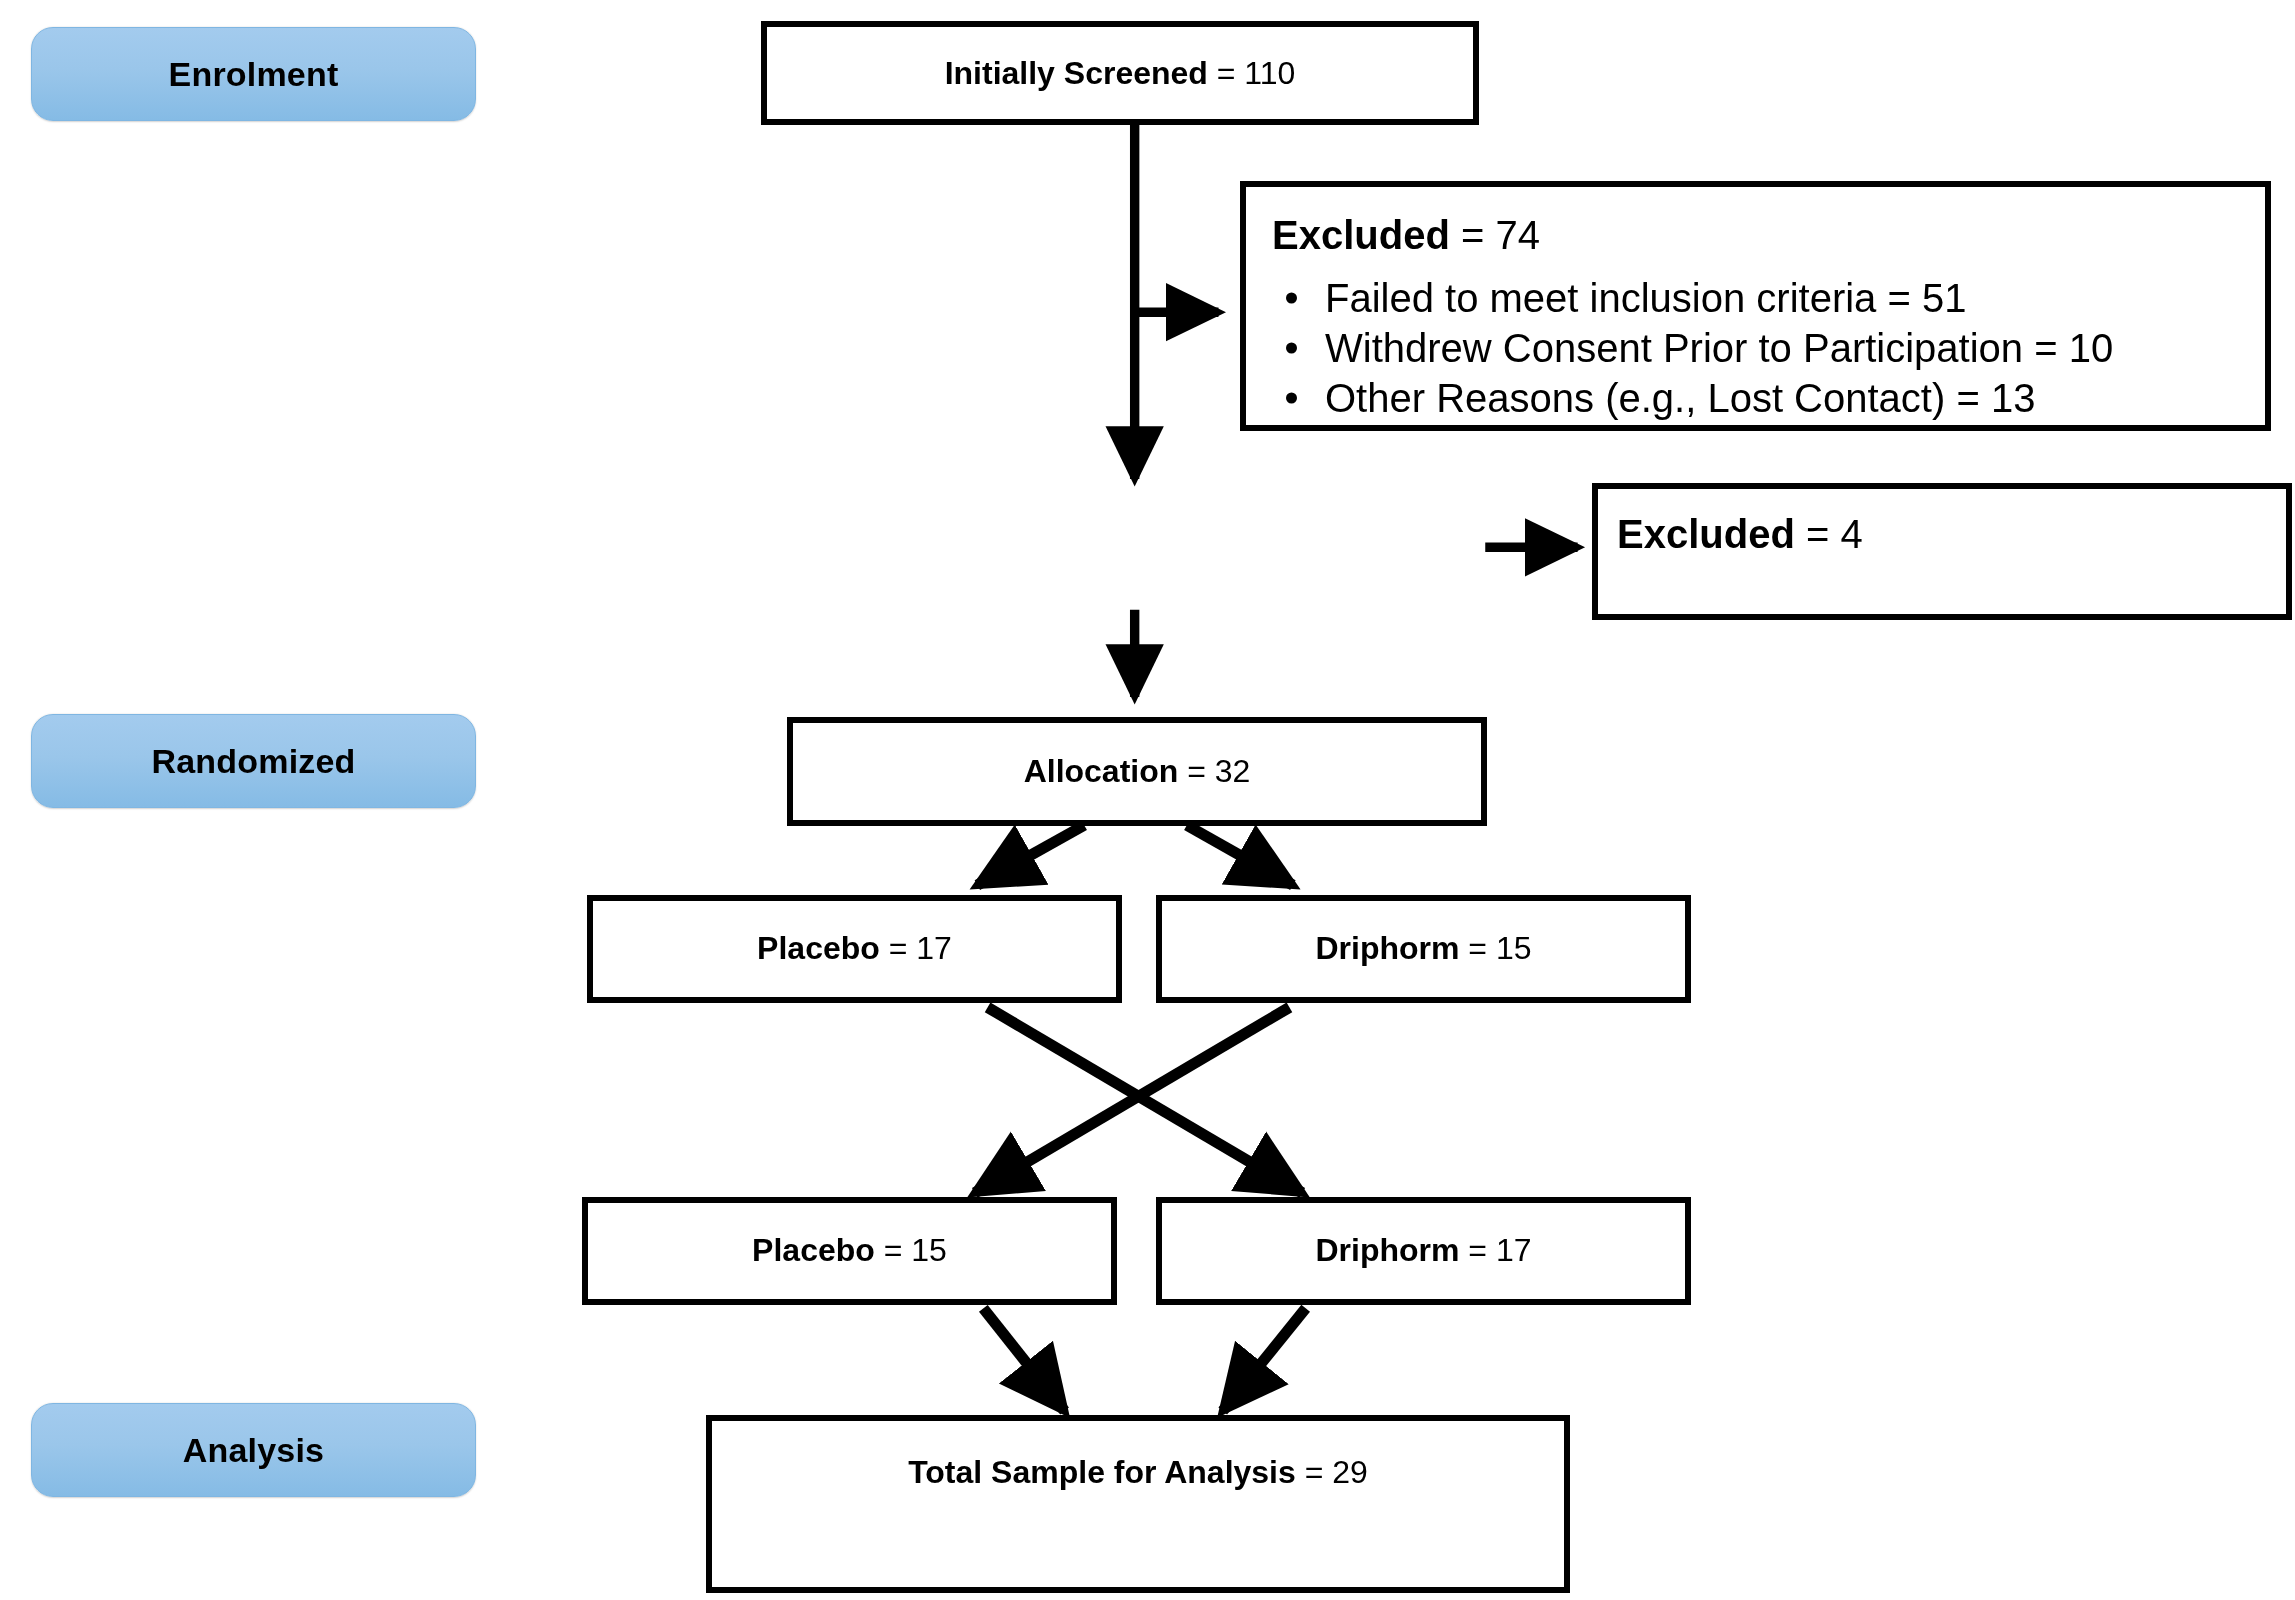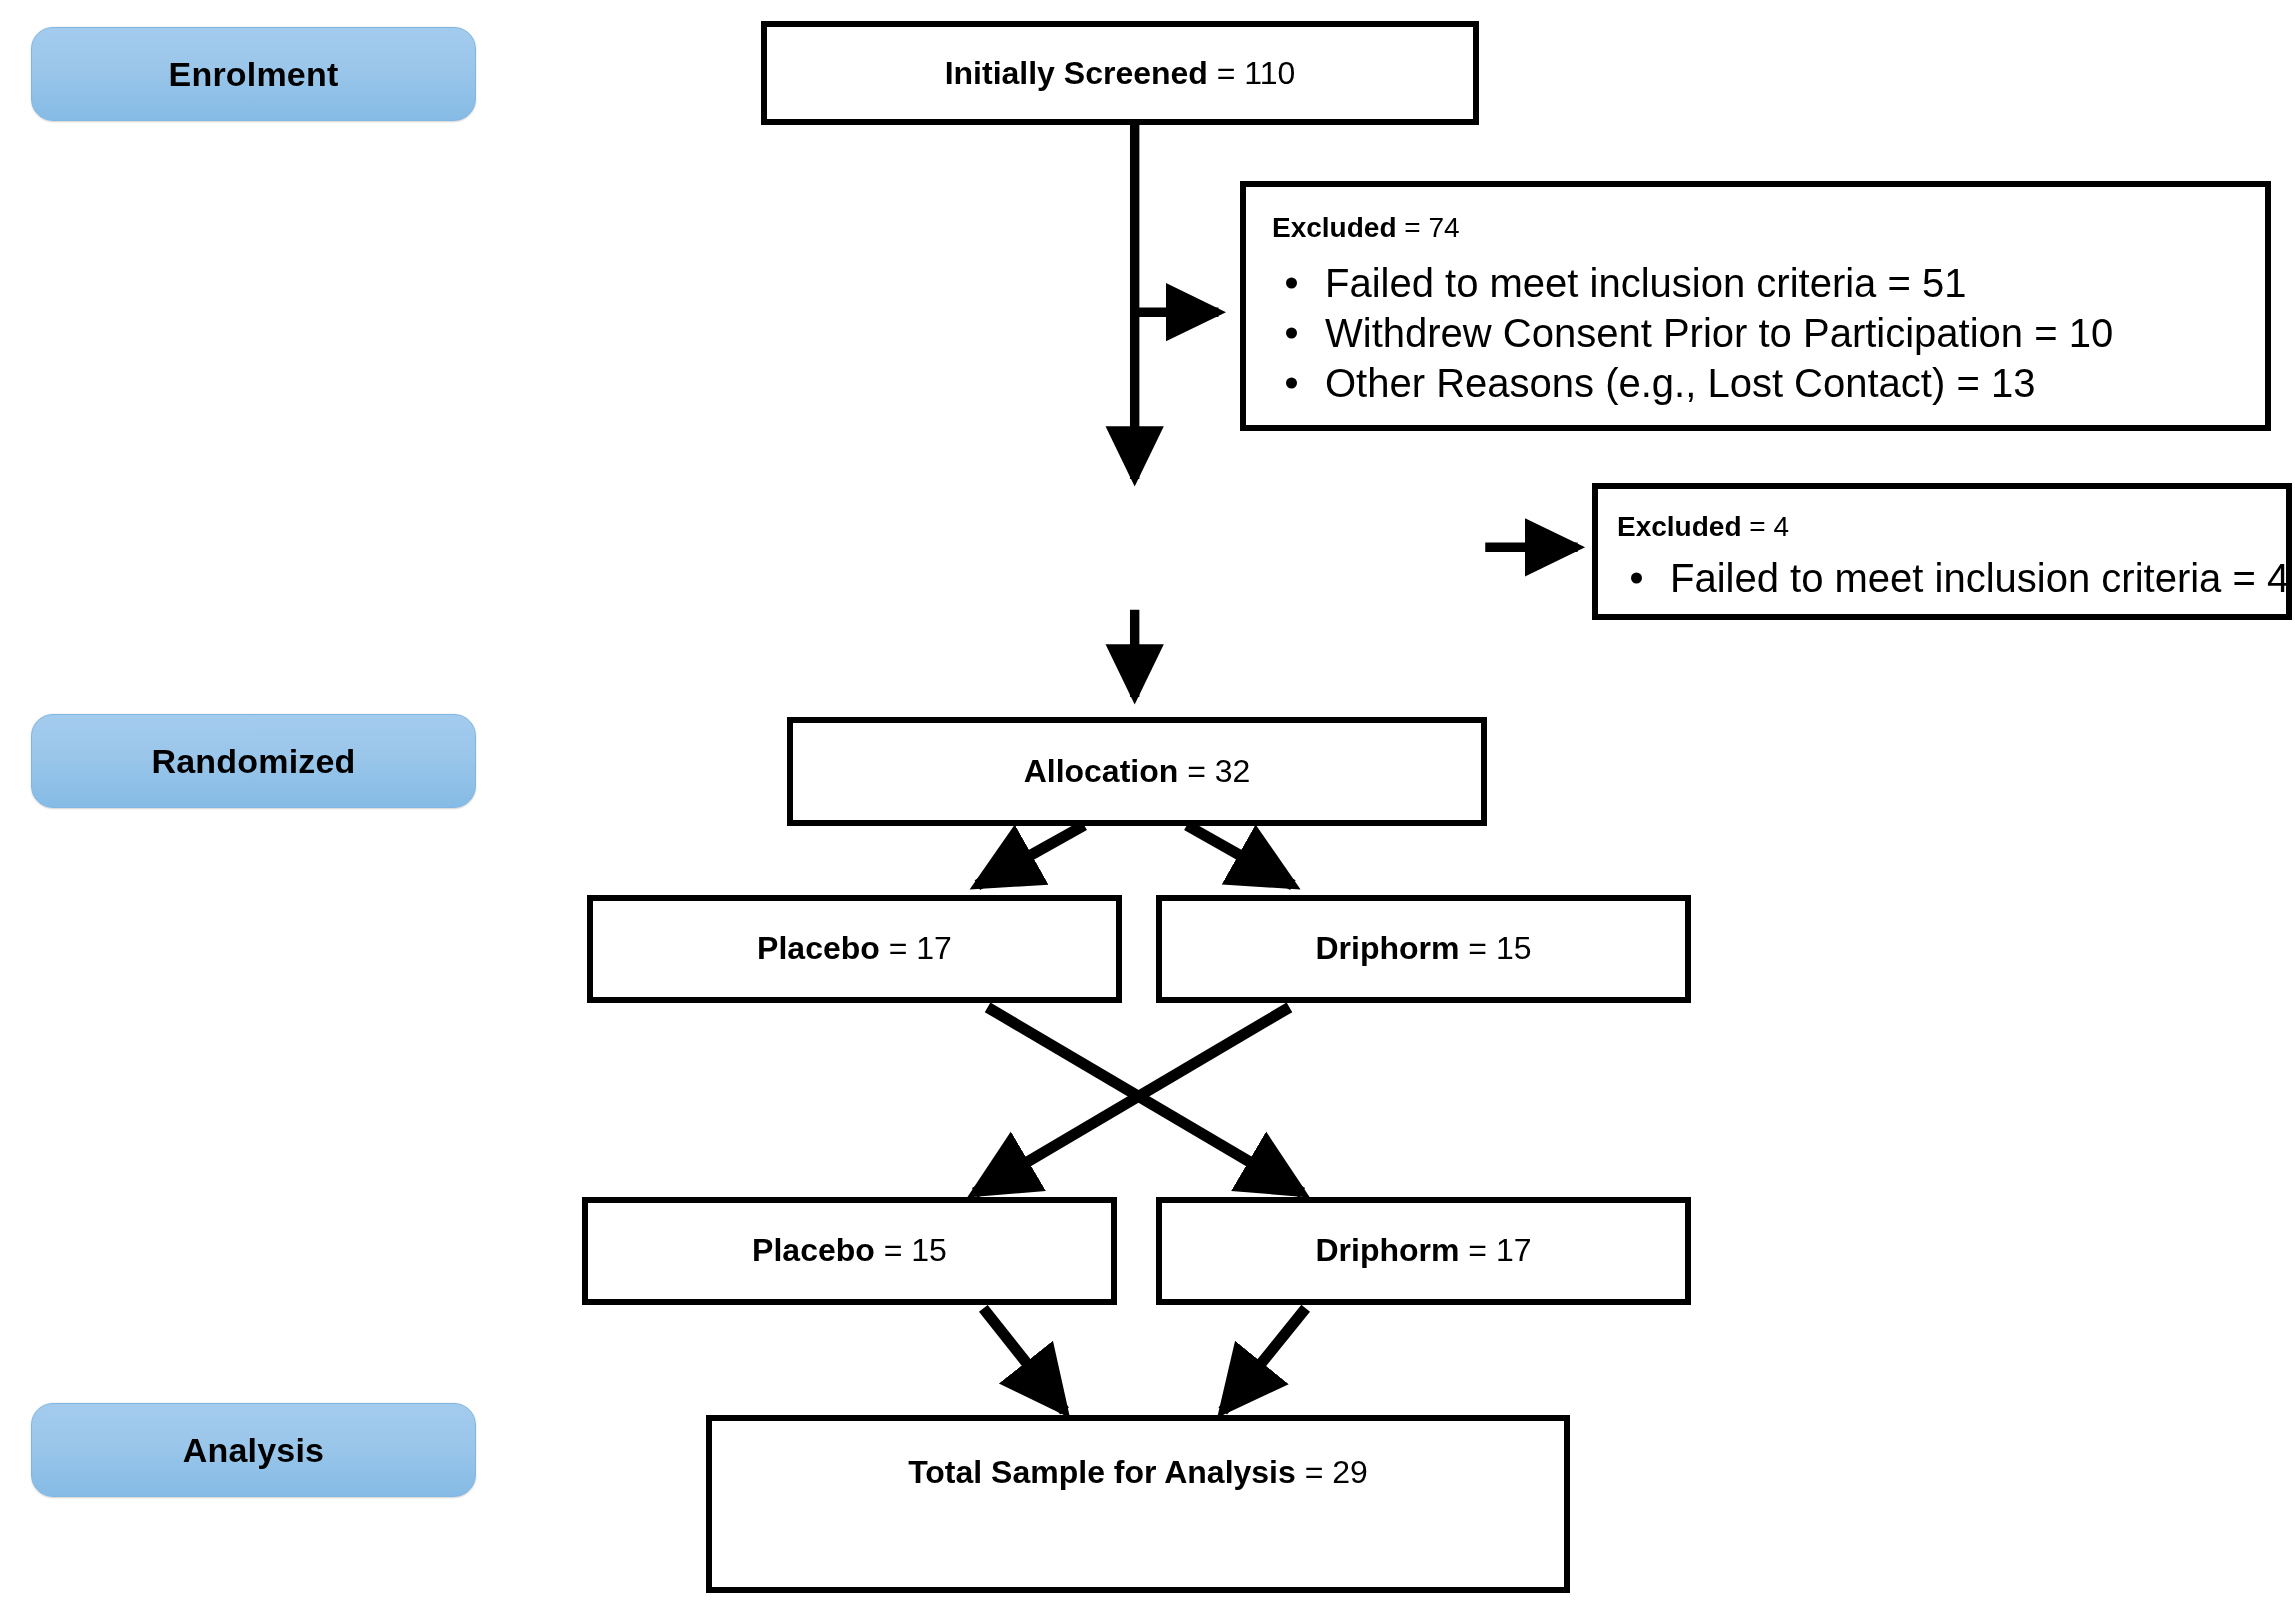--- a/index.html
+++ b/index.html
@@ -65,21 +65,21 @@
   }
   .box-line.emph {
     font-weight: bold;
   }
   .box-line .val {
     font-weight: normal;
   }
 
   
   .excl-head {
-    font-size: 28px;
+    font-size: 40px;
     line-height: 1.2;
     white-space: nowrap;
   }
   .excl-head .lbl { font-weight: bold; }
   .excl-head .val { font-weight: normal; }
 
   ul.excl-list {
     list-style: none;
     margin: 0;
     padding: 0;
@@ -200,25 +200,20 @@
         <span class="bullet-dot"></span><span>Other Reasons (e.g., Lost Contact)</span><span> = </span><span>13</span>
       </li>
     </ul>
   </div>
 
 
   <div class="flow-box top-left" style="left:1592px; top:483px; width:700px; height:137px; padding:20.5px 15.4px 0 19px;">
     <div class="excl-head">
       <span class="lbl">Excluded</span><span class="val"> = </span><span class="val">4</span>
     </div>
-    <ul class="excl-list" style="margin-top:10.3px;">
-      <li>
-        <span class="bullet-dot"></span><span>Failed to meet inclusion criteria</span><span> = </span><span>4</span>
-      </li>
-    </ul>
   </div>
 
   <div class="flow-box center" style="left:787px; top:717px; width:700px; height:109px;">
     <div class="box-line emph">
       <span>Allocation</span><span class="val"> = </span><span class="val">32</span>
     </div>
   </div>
 
   <div class="flow-box center" style="left:587px; top:895px; width:535px; height:108px;">
     <div class="box-line emph">

